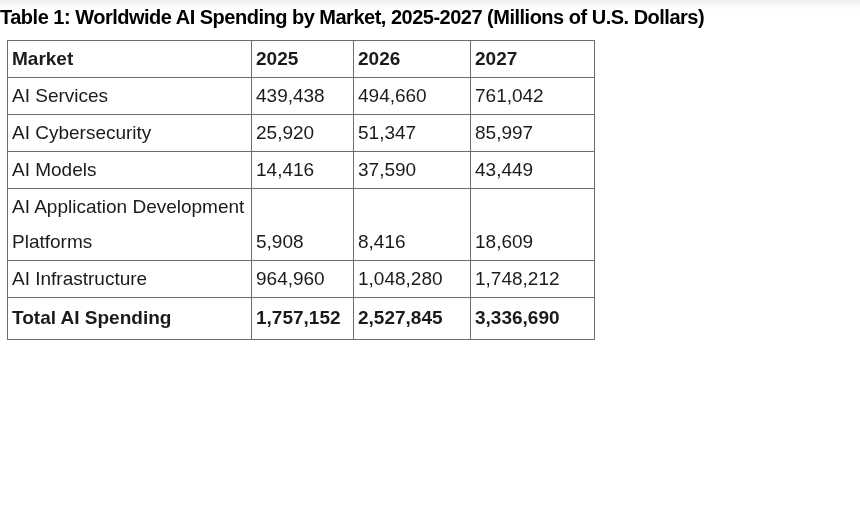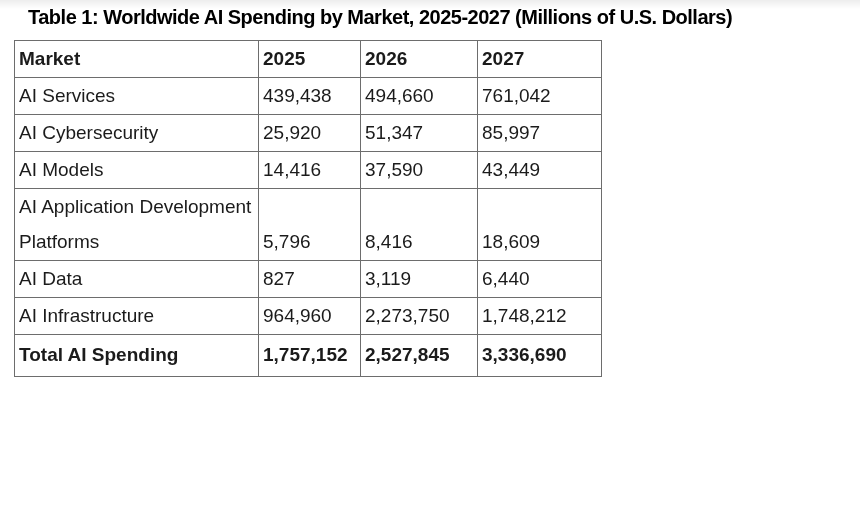--- a/index.html
+++ b/index.html
@@ -10,26 +10,26 @@
     color: #1b1b1b;
     position: relative;
     overflow: hidden;
   }
   .top-shade {
     position: absolute; top: 0; left: 0; right: 0; height: 9px;
     background: linear-gradient(to bottom, rgba(0,0,0,0.07), rgba(0,0,0,0));
     pointer-events: none;
   }
   .title {
-    position: absolute; left: 28px; top: 6px;
+    position: absolute; left: 0; top: 6px;
     font-size: 20px; font-weight: 700; letter-spacing: -0.5px;
     color: #000000; white-space: nowrap;
   }
   table.spend {
-    position: absolute; left: 14px; top: 40px;
+    position: absolute; left: 7px; top: 40px;
     border-collapse: collapse; table-layout: fixed;
     width: 587px;
     background: #ffffff;
   }
   table.spend th, table.spend td {
     border: 1px solid #6d6d6d;
     font-size: 19px;
     line-height: 35px;
     vertical-align: bottom;
     text-align: left;
@@ -81,34 +81,28 @@
       <td>85,997</td>
     </tr>
     <tr class="r36">
       <td>AI Models</td>
       <td>14,416</td>
       <td>37,590</td>
       <td>43,449</td>
     </tr>
     <tr class="r70">
       <td>AI Application Development Platforms</td>
-      <td>5,796</td>
+      <td>5,908</td>
       <td>8,416</td>
       <td>18,609</td>
     </tr>
     <tr class="r36">
-      <td>AI Data</td>
-      <td>827</td>
-      <td>3,119</td>
-      <td>6,440</td>
-    </tr>
-    <tr class="r36">
       <td>AI Infrastructure</td>
       <td>964,960</td>
-      <td>2,273,750</td>
+      <td>1,048,280</td>
       <td>1,748,212</td>
     </tr>
     <tr class="total-row">
       <td>Total AI Spending</td>
       <td>1,757,152</td>
       <td>2,527,845</td>
       <td>3,336,690</td>
     </tr>
   </tbody>
 </table>

